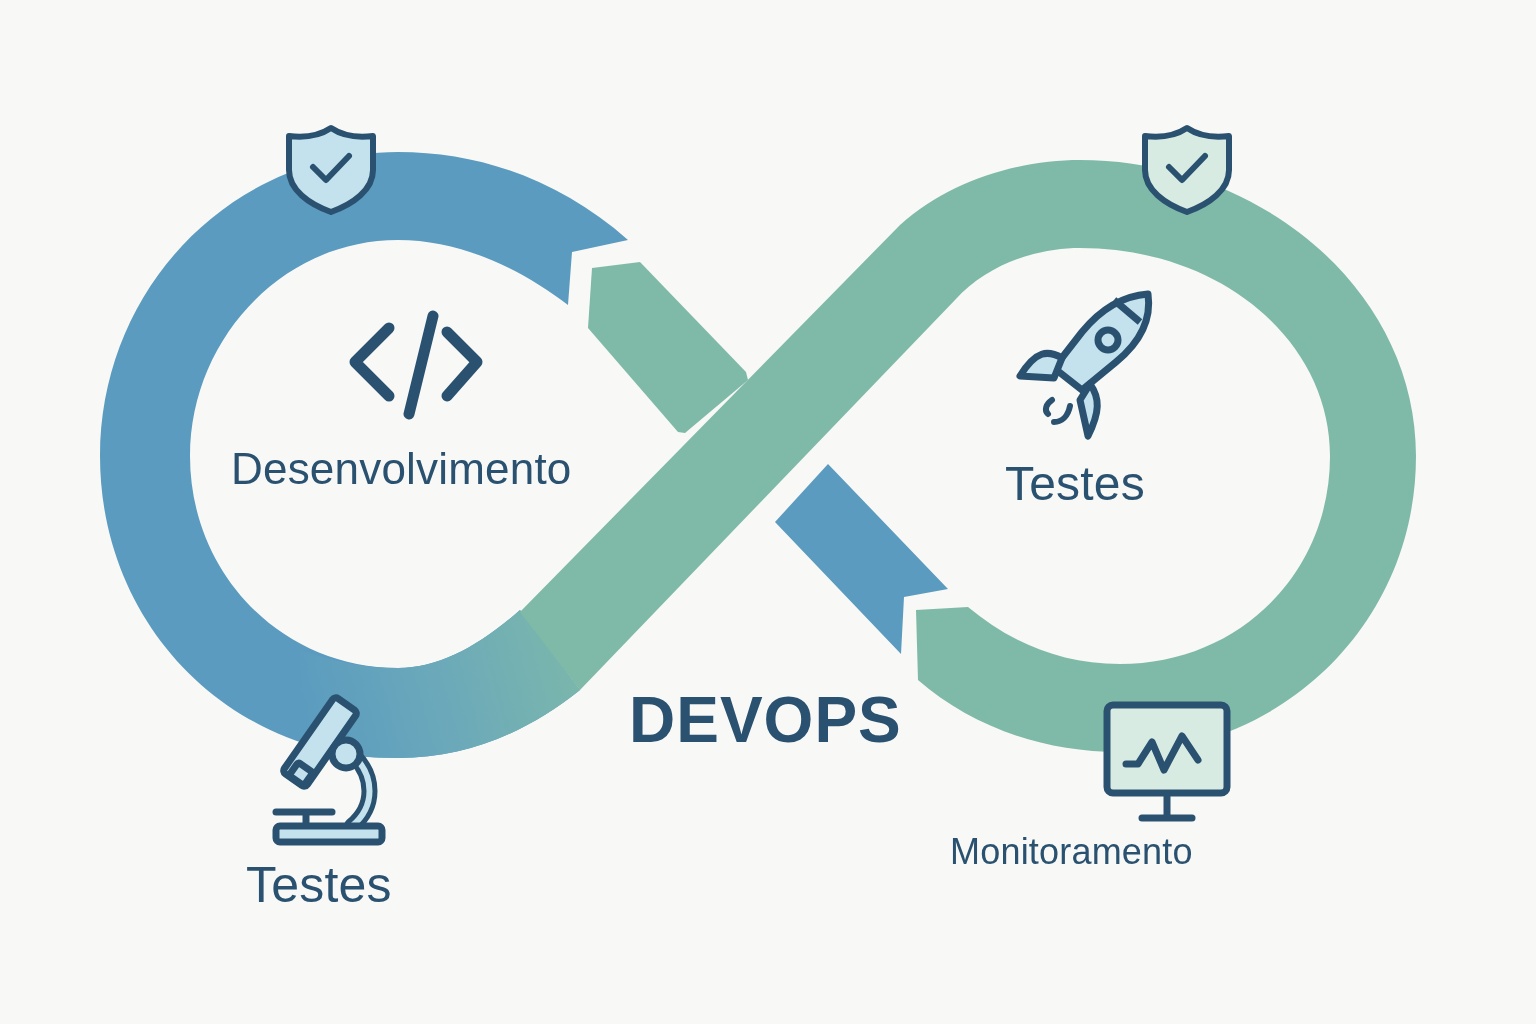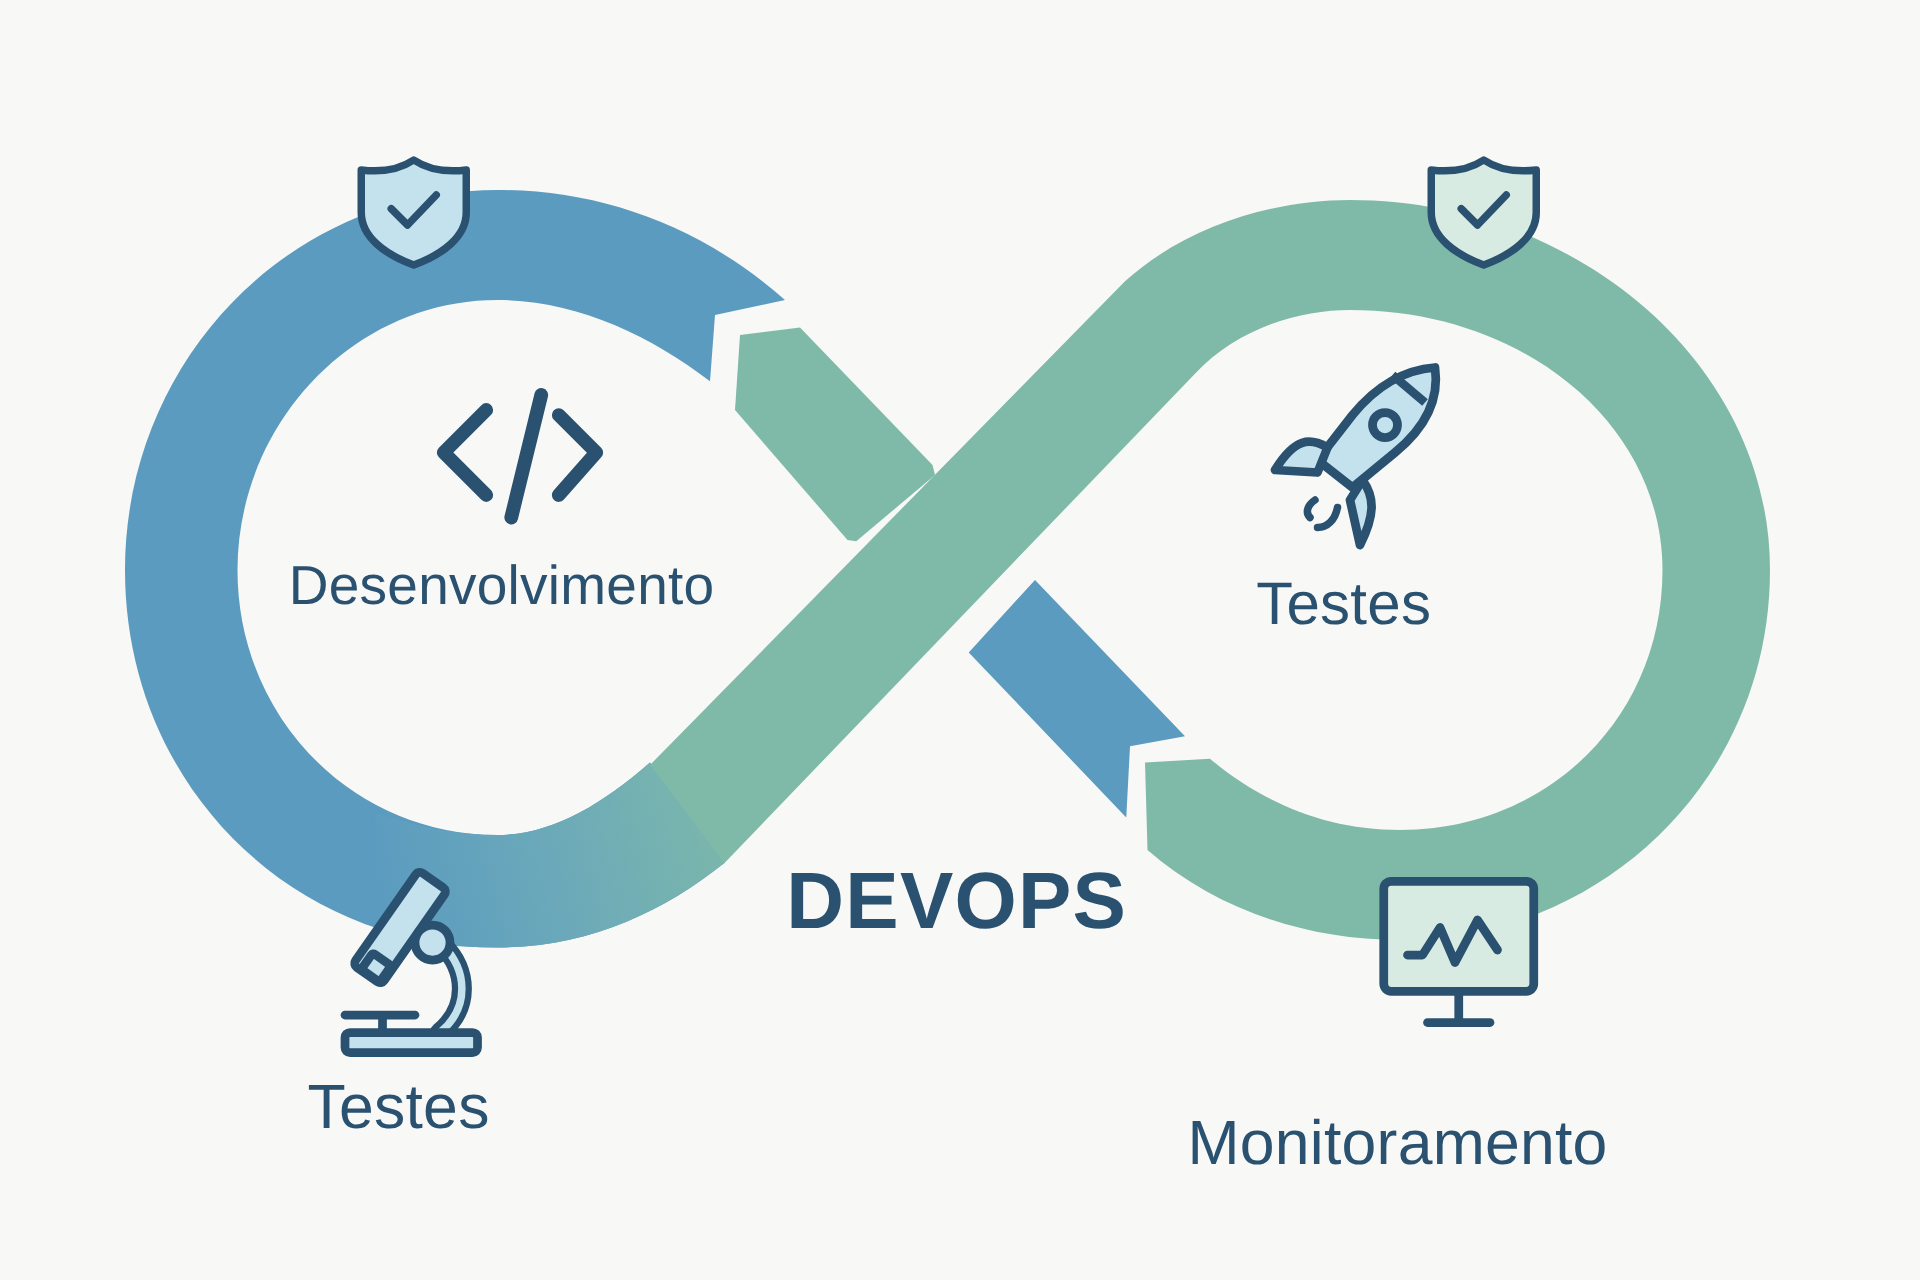--- a/index.html
+++ b/index.html
@@ -153,17 +153,17 @@
 
   <div class="label stage" style="left:246px; top:860px; font-size:50px;">Testes</div>
 
   <svg class="icon" style="left:1102px; top:700px; width:130px; height:124px;" viewBox="0 0 130 124">
     <rect x="5" y="5" width="120" height="88" rx="6" fill="#D8EBE2" stroke="#2A5270" stroke-width="7"></rect>
     <polyline points="24,64 36,64 50,42 62,70 80,36 96,60" fill="none" stroke="#2A5270" stroke-width="7" stroke-linecap="round" stroke-linejoin="round"></polyline>
     <line x1="65" y1="93" x2="65" y2="116" stroke="#2A5270" stroke-width="7"></line>
     <line x1="40" y1="118" x2="90" y2="118" stroke="#2A5270" stroke-width="7" stroke-linecap="round"></line>
   </svg>
 
-  <div class="label stage" style="left:950px; top:889px; font-size:50px;">Monitoramento</div>
+  <div class="label stage" style="left:950px; top:834px; font-size:36px;">Monitoramento</div>
 
   <div class="label title" style="left:613px; top:688px;">DEVOPS</div>
 
 </div>
 
 </body></html>

